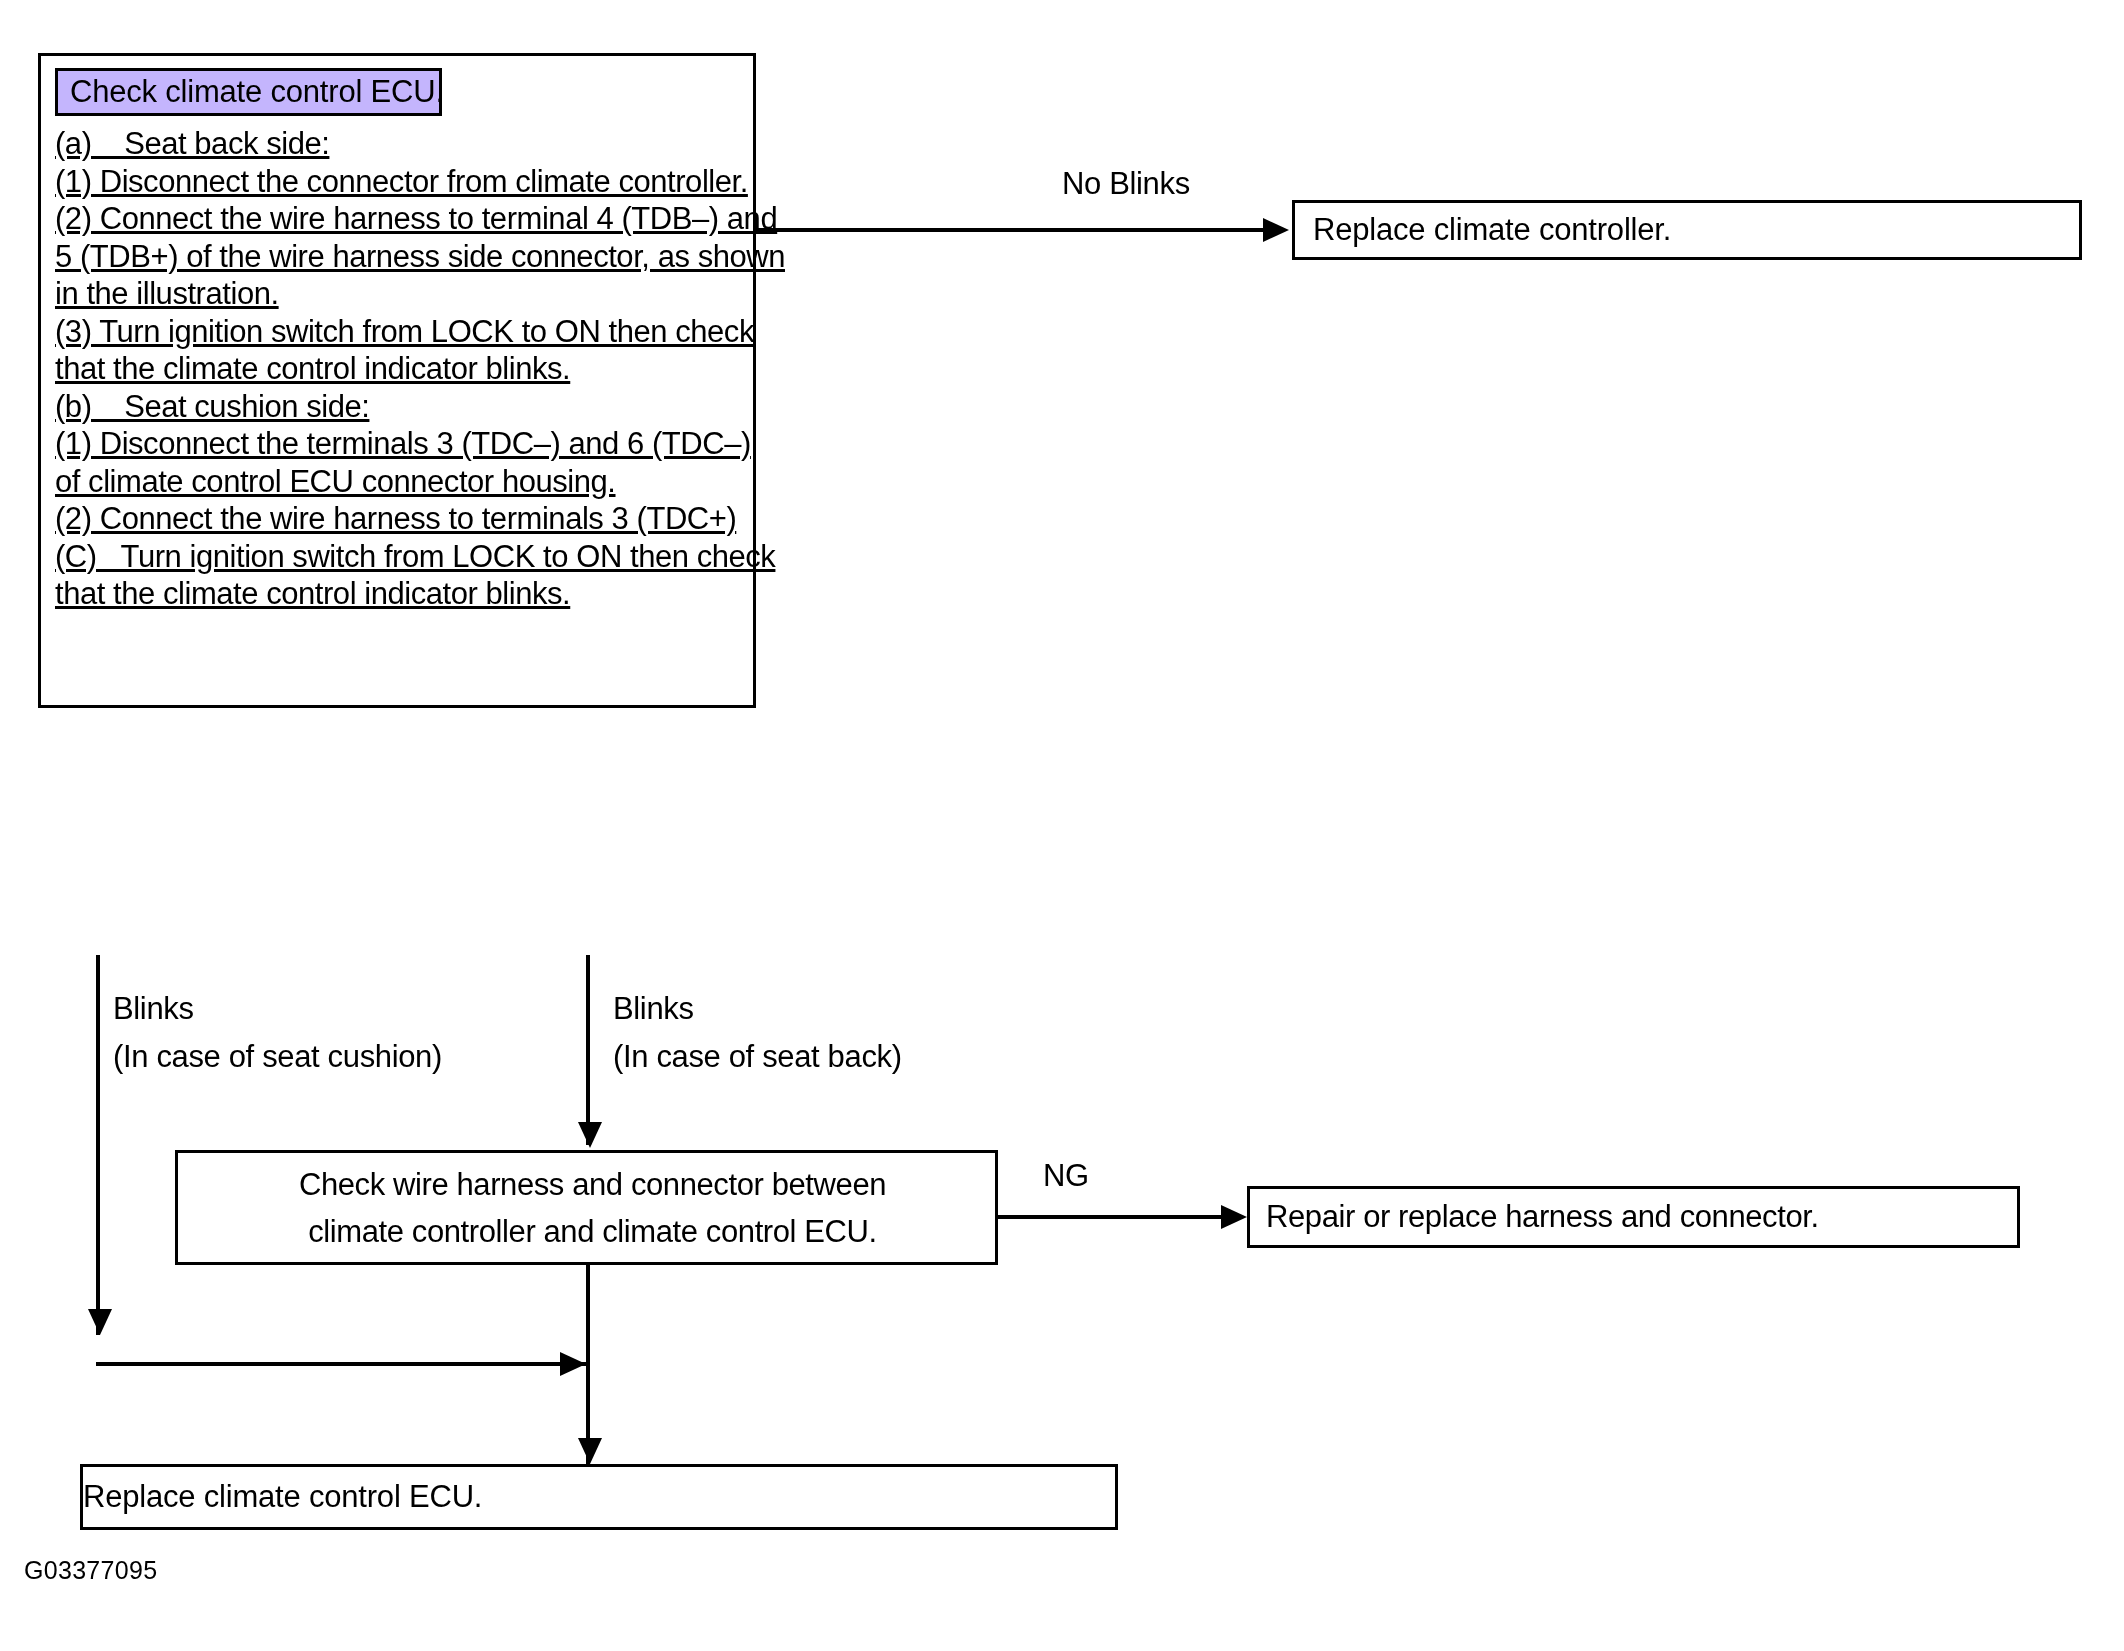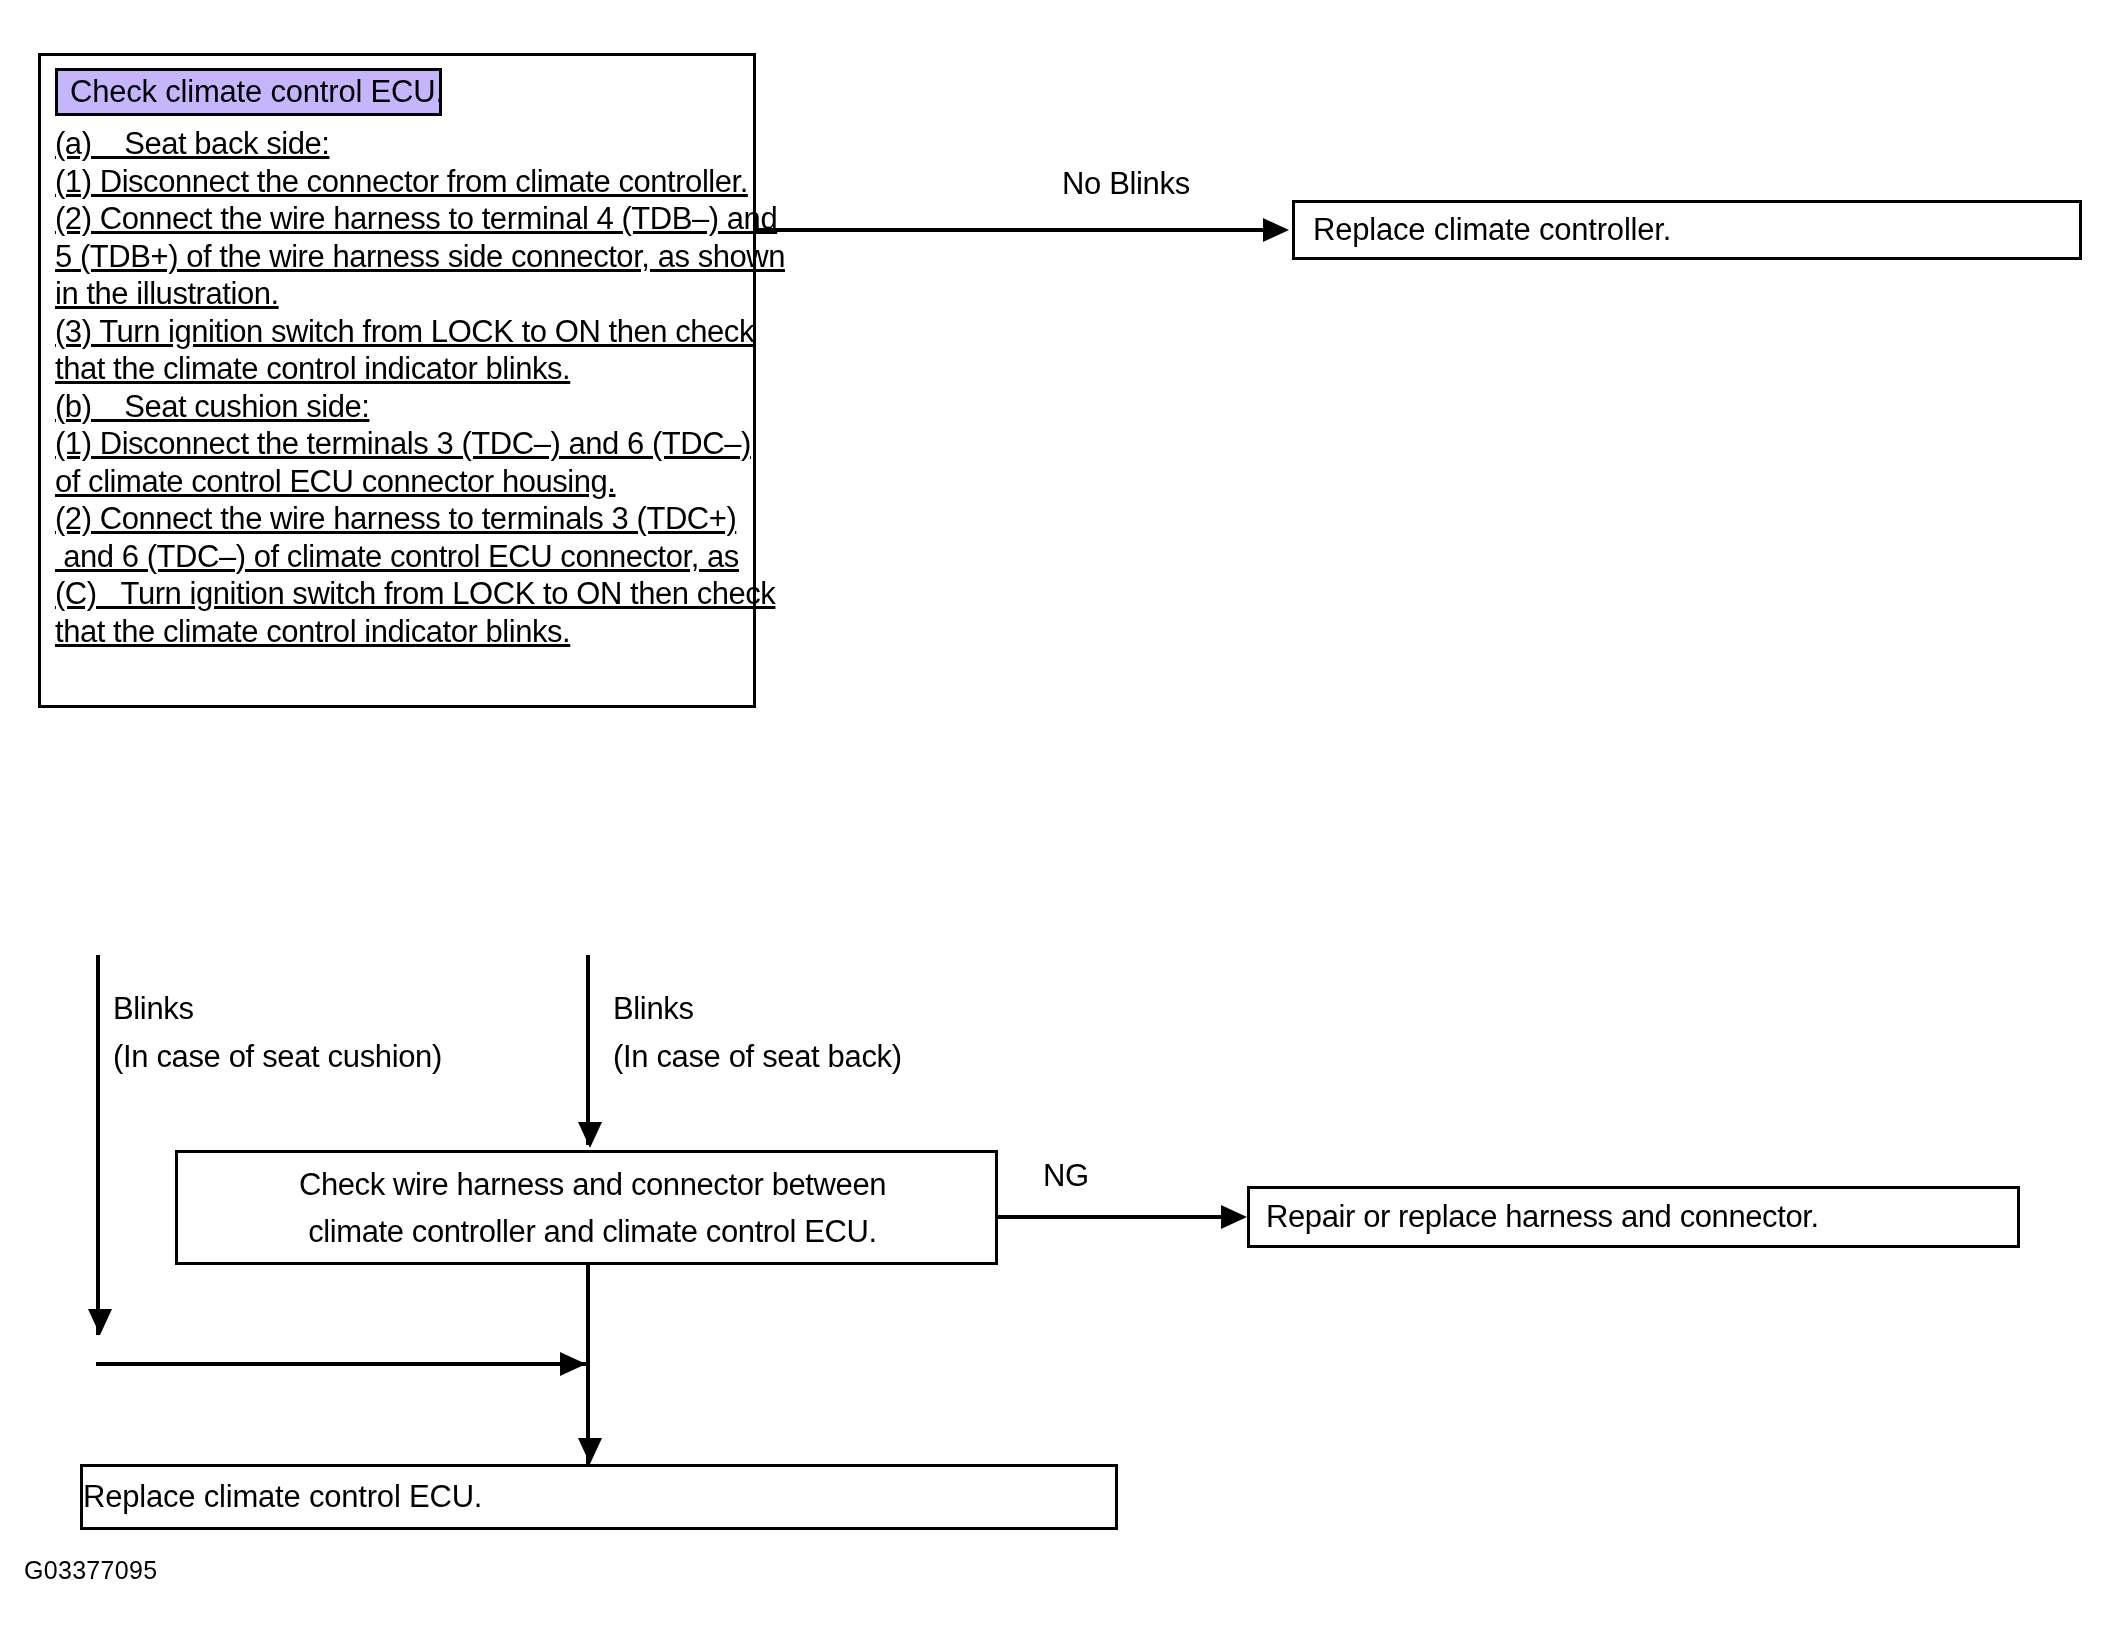--- a/index.html
+++ b/index.html
@@ -192,21 +192,20 @@
     <div class="pline">(1) Disconnect the connector from climate controller.</div>
     <div class="pline">(2) Connect the wire harness to terminal 4 (TDB–) and</div>
     <div class="pline">5 (TDB+) of the wire harness side connector, as shown</div>
     <div class="pline">in the illustration.</div>
     <div class="pline">(3) Turn ignition switch from LOCK to ON then check</div>
     <div class="pline">that the climate control indicator blinks.</div>
     <div class="pline">(b)    Seat cushion side:</div>
     <div class="pline">(1) Disconnect the terminals 3 (TDC–) and 6 (TDC–)</div>
     <div class="pline">of climate control ECU connector housing.</div>
     <div class="pline">(2) Connect the wire harness to terminals 3 (TDC+)</div>
-    <div class="pline"> and 6 (TDC–) of climate control ECU connector, as</div>
     <div class="pline">(C)   Turn ignition switch from LOCK to ON then check</div>
     <div class="pline">that the climate control indicator blinks.</div>
   </div>
 
   <div class="flabel" id="label-no-blinks">No Blinks</div>
 
   <div class="hline" style="left:756px; top:228px; width:510px;"></div>
   <div class="arrow-right" style="left:1263px; top:218px;"></div>
 
   <div class="box" id="replace-controller-box">

